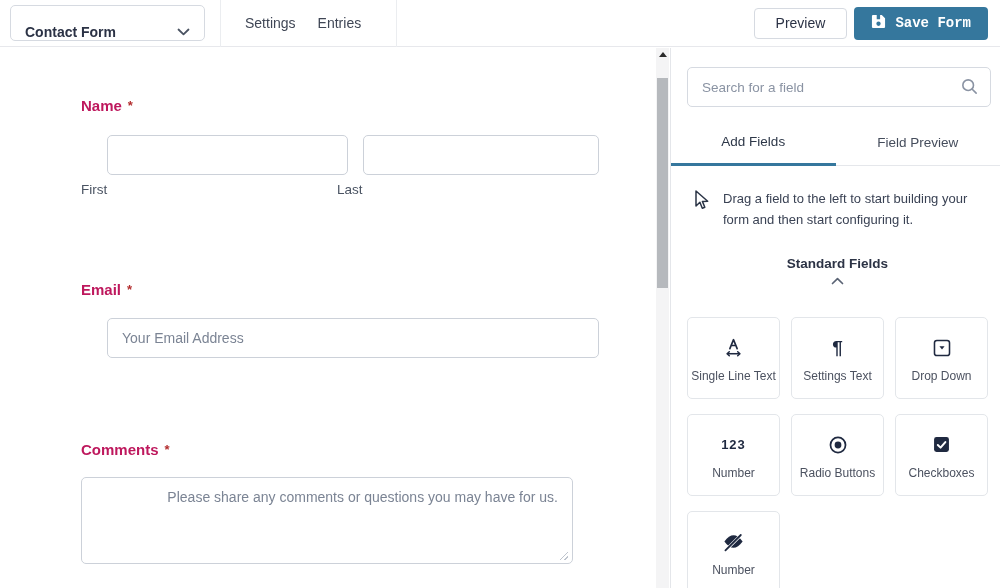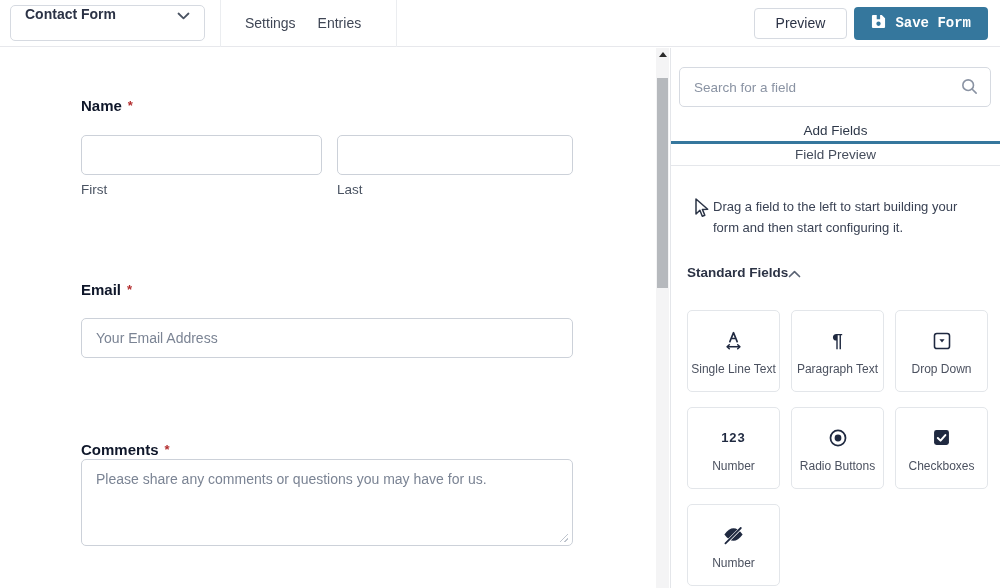--- a/index.html
+++ b/index.html
@@ -7,90 +7,90 @@
     font-family:"Liberation Sans","DejaVu Sans",sans-serif; }
   :root {
     --accent:#35779d; --navy:#1f2940; --red:#b32d2e;
     --border:#d6dae1; --panel-border:#e5e7eb; --slate:#4c5260;
   }
 
   
   .topbar { position:relative; height:47px; background:#fff;
     border-bottom:1px solid #e7e8ec; display:flex; align-items:center; }
   .form-select { margin-left:10px; width:195px; height:36px; background:#fff;
-    border:1px solid var(--border); border-radius:5px; display:flex; align-items:flex-start;
+    border:1px solid var(--border); border-radius:5px; display:flex; align-items:flex-end;
     justify-content:space-between; padding:0 14px; cursor:pointer; }
   .form-select .fs-label { font-size:14px; font-weight:700; color:#2b3245; }
   .tb-divider { width:1px; height:47px; background:#ebedf0; margin-left:15px; }
   .tb-tab { font-size:14px; color:#3f4655; margin-left:24px; cursor:pointer; }
   .tb-tab.second { margin-left:22px; margin-right:20px;text-align:right; }
   .tb-spacer { flex:1; }
   .btn-preview { height:31px; padding:0 21px; background:#fff; border:1px solid var(--border);
     border-radius:4px; font-size:14px; color:#2b3245; cursor:pointer; margin-right:7px;
     font-family:inherit; }
   .btn-save { height:33px; padding:0 17px; background:var(--accent); border:none;
     border-radius:4px; font-size:14px; font-weight:700; color:#fff; cursor:pointer;
     display:flex; align-items:center; gap:9px; margin-right:12px; font-family:Liberation Mono, monospace; }
 
   
   .main { position:absolute; top:48px; left:0; right:0; bottom:0; }
 
   
   .canvas { position:absolute; left:0; top:0; width:656px; height:100%;
     background:#fff; padding:49px 0 0 81px; }
-  .fld-label { font-size:15px; font-weight:700; color:#0f172a; }
+  .fld-label { font-size:15px; font-weight:700; color:#be185d; }
   .fld-required { color:var(--red); font-weight:700; font-size:13px; margin-left:6px;
     position:relative; top:-1px; }
   .name-row { display:flex; gap:15px; margin-top:20px; width:492px; }
   .name-col1 { width:241px; } .name-col2 { width:236px; }
   .txt-input { width:100%; height:40px; border:1px solid #ccd1d9; border-radius:5px;
-    background:#fff; padding:12px 14px; font-size:14px; color:#333; font-family:inherit; }
+    background:#fff; padding:12px 14px; font-size:14px; color:#333; font-family:inherit;margin-left:26px; }
   .txt-input::placeholder, .txt-area::placeholder { color:#7b8494; opacity:1; }
   .sub-label { font-size:13.5px; color:#4a5362; margin-top:7px; }
   .blk-email { margin-top:84px; }
   .blk-comments { margin-top:83px; }
   .blk-email .txt-input, .txt-area { width:492px; }
   .blk-email .txt-input { margin-top:19px; }
-  .txt-area { position:relative; height:87px; border:1px solid #ccd1d9;
+  .txt-area { position:relative; margin-top:18px; height:87px; border:1px solid #ccd1d9;
     border-radius:5px; padding:11px 14px; font-size:14px; color:#333; font-family:inherit;
-    resize:none; display:block; }
+    resize:none; display:block;text-align:right; }
   .resize-corner { position:absolute; left:559px; margin-top:-13px; width:9px; height:9px;
     background:
       linear-gradient(135deg, transparent 0 50%, transparent 50%),
       repeating-linear-gradient(-45deg, transparent 0 2px, #bfc5ce 2px 3px);
     clip-path:polygon(100% 0,100% 100%,0 100%); pointer-events:none; }
 
   
   .scrollbar { position:absolute; left:656px; top:0; width:13px; height:100%;
     background:#f4f4f5; }
   .sb-arrow { margin:4px auto 0; width:0; height:0; border-left:4px solid transparent;
     border-right:4px solid transparent; border-bottom:5px solid #2b2b2b; cursor:pointer; }
   .sb-thumb { position:absolute; top:30px; left:1px; width:11px; height:210px;
     background:#b6b9bd; cursor:grab; }
 
   
   .sidebar { position:absolute; left:670px; top:0; right:0; bottom:0; background:#fff;
     border-left:1px solid #e4e6ea; }
-  .search-wrap { position:relative; margin:19px 9px 0 8px; }
+  .search-wrap { position:relative; margin:19px 9px 0 16px; }
   .search-input { width:100%; height:40px; border:1px solid var(--border); border-radius:5px;
     padding:0 38px 0 14px; font-size:13.5px; color:#333; font-family:inherit; }
   .search-input::placeholder { color:#8a93a3; opacity:1; }
   .search-icon { position:absolute; right:12px; top:10px; }
 
-  .fs-tabs { display:flex; margin-top:13px; height:46px;flex-direction:column; }
+  .fs-tabs { display:flex; margin-top:13px; height:46px; }
   .fs-tab { flex:1; display:flex; align-items:center; justify-content:center;
     font-size:13.5px; cursor:pointer; }
   .fs-tab.active { color:#2d3748; font-weight:400; border-bottom:3px solid var(--accent); }
   .fs-tab.inactive { color:#454d5c; border-bottom:1px solid var(--panel-border); }
 
-  .drag-hint { display:flex; gap:3px; padding:0 20px 0 20px; margin-top:31px; }
+  .drag-hint { display:flex; gap:13px; padding:0 20px 0 20px; margin-top:23px; }
   .drag-hint .hint-text { font-size:13px; color:#3a4254; line-height:1.6; width:252px; }
 
-  .section-head { display:flex; align-items:center; 
-    margin:25px 12px 0 16px; cursor:pointer; }
+  .section-head { display:flex; align-items:center; justify-content:space-between;
+    margin:25px 12px 0 16px; cursor:pointer;flex-direction:column; }
   .section-title { font-size:13.5px; font-weight:700; color:#2c3345; }
 
   .field-grid { display:grid; grid-template-columns:repeat(3,1fr); gap:15px 11px;
     margin:28px 12px 0 16px; }
   .field-card { height:82px; background:#fff; border:1px solid #e3e6ea; border-radius:5px;
     display:flex; flex-direction:column; align-items:center; justify-content:flex-start;
     padding-top:17px; cursor:grab; }
   .fc-icon { height:26px; display:flex; align-items:center; justify-content:center;
     color:var(--navy); }
   .fc-icon .pilcrow { font-size:19px; font-weight:700; color:var(--navy); }
@@ -213,21 +213,21 @@
               <path d="M7.6 16.4 L5.3 18.5 L7.6 20.6 M16.4 16.4 L18.7 18.5 L16.4 20.6" fill="none" stroke="#1f2940" stroke-width="1.6" stroke-linecap="round" stroke-linejoin="round"></path>
             </svg>
           </span>
     <span class="fc-label">Single Line Text</span>
   </div>
 
   <div class="field-card">
     <span class="fc-icon">
             <span class="pilcrow">¶</span>
           </span>
-    <span class="fc-label">Paragraph Text</span>
+    <span class="fc-label">Settings Text</span>
   </div>
 
   <div class="field-card">
     <span class="fc-icon">
             <svg width="22" height="22" viewBox="0 0 24 24">
               <rect x="3.8" y="3.8" width="16.4" height="16.4" rx="2.6" fill="none" stroke="#1f2940" stroke-width="1.7"></rect>
               <path d="M9.2 10 H14.8 L12 13.6 Z" fill="#1f2940"></path>
             </svg>
           </span>
     <span class="fc-label">Drop Down</span>

